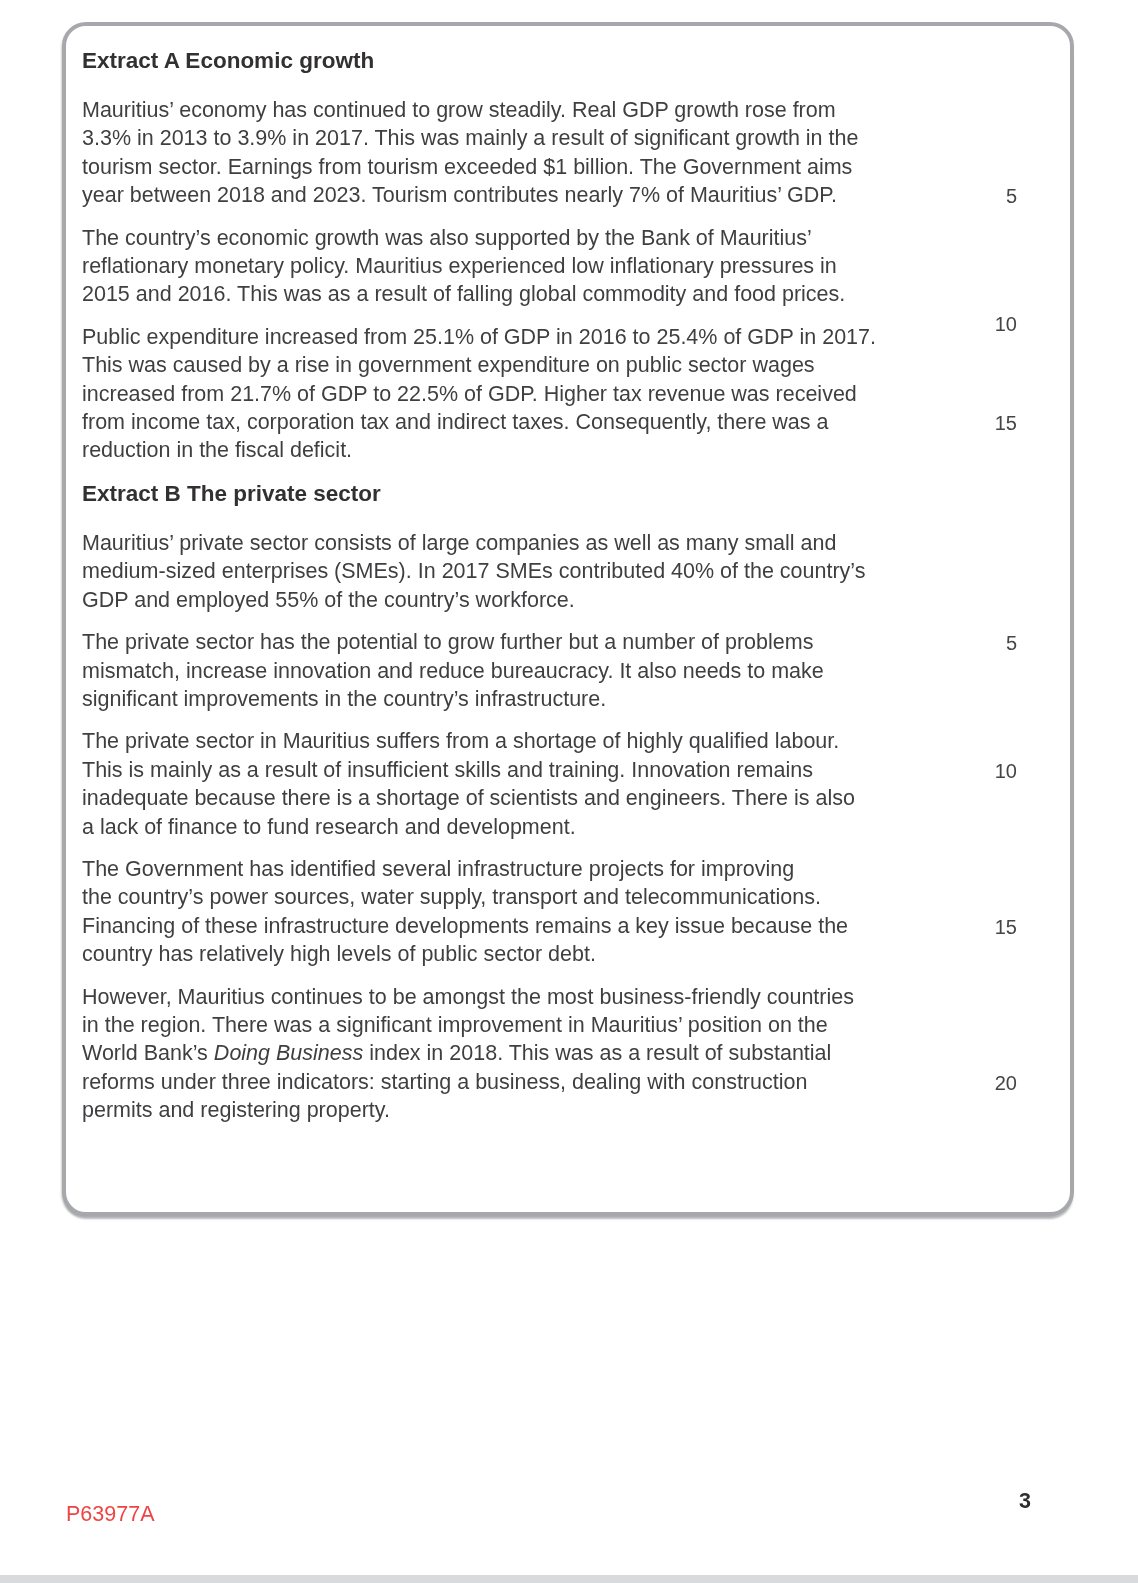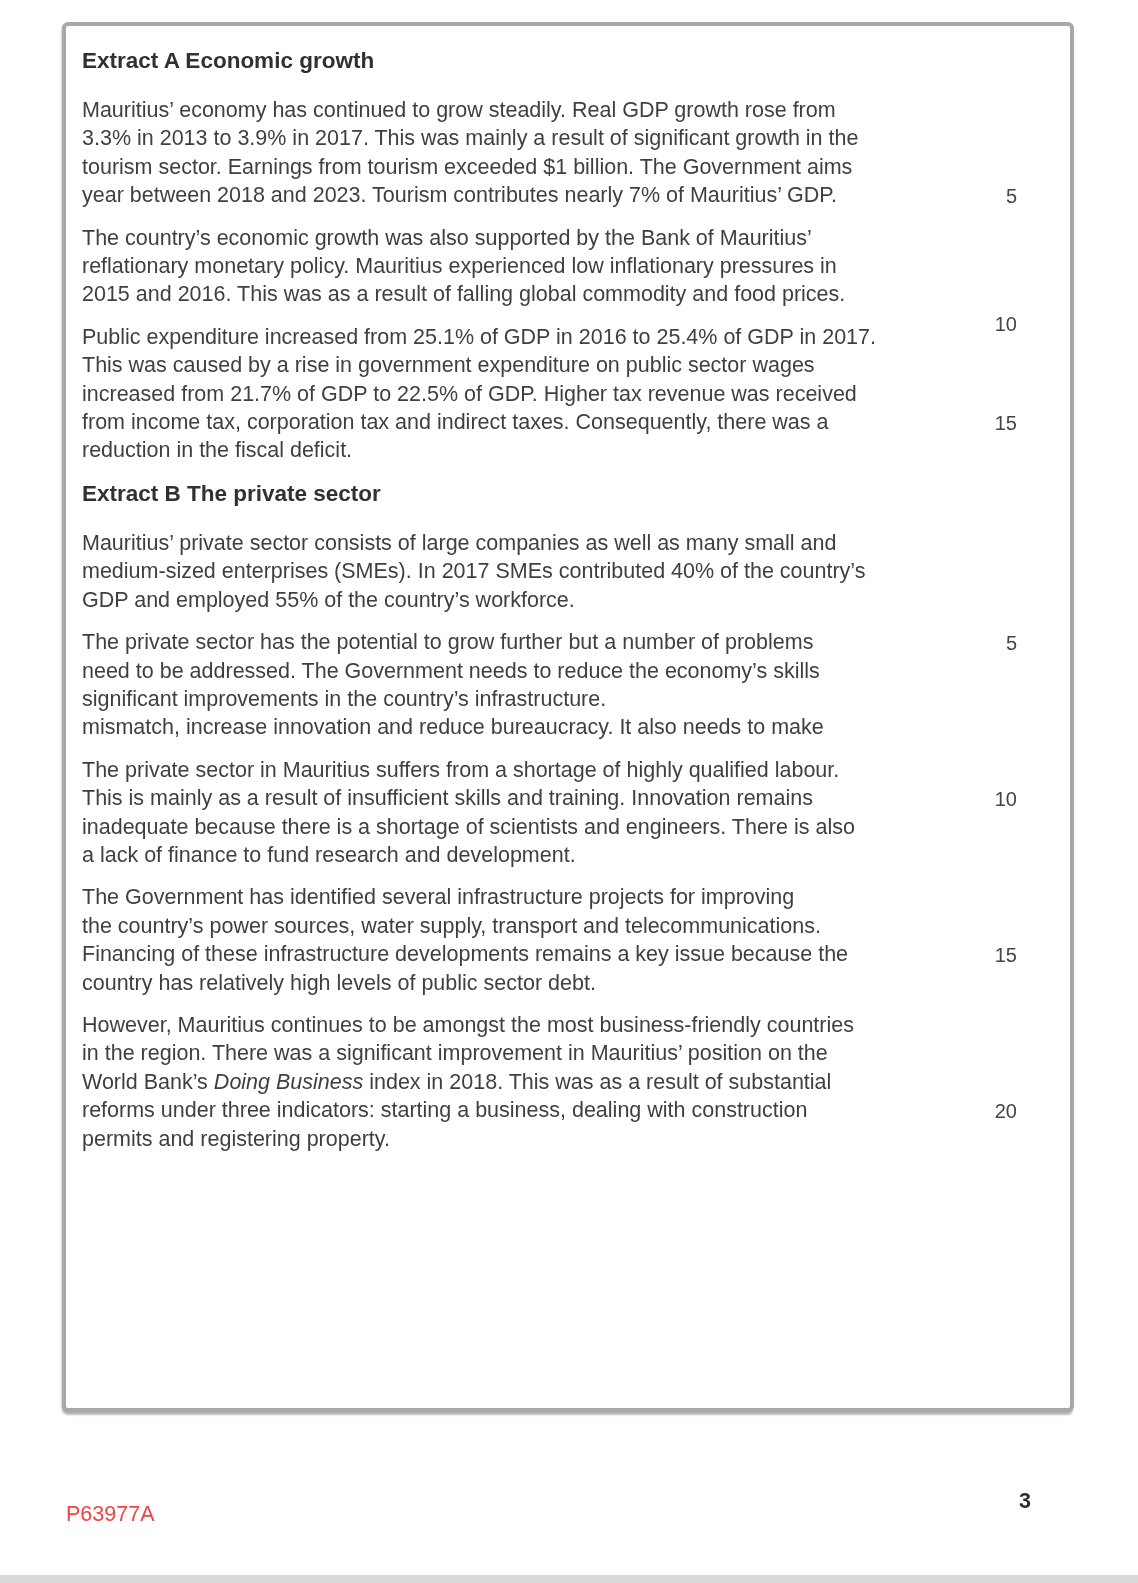--- a/index.html
+++ b/index.html
@@ -10,24 +10,24 @@
     background: #ffffff;
     font-family: "Liberation Sans", "DejaVu Sans", sans-serif;
     color: #3f3f41;
     overflow: hidden;
   }
   .extract-box {
     position: absolute;
     left: 62px;
     top: 22px;
     width: 1012px;
-    height: 1390px;
+    height: 1194px;
     box-sizing: border-box;
     border: 4px solid #a6a8ab;
-    border-radius: 6px;
+    border-radius: 24px;
     box-shadow: 0 4px 2px -1px rgba(130,132,136,0.55), -2px 2px 2px -1px rgba(130,132,136,0.35);
     background: #ffffff;
   }
   .box-content {
     position: relative;
     padding: 21px 20px 0 16px;
   }
   .extract-heading {
     margin: 0 0 21px 0;
     font-size: 22.5px;
@@ -111,23 +111,22 @@
         </section>
         <section class="extract">
           <h2 class="extract-heading extract-b-gap">Extract B The private sector</h2>
           <div class="para">
             <div class="line"><span class="line-text">Mauritius’ private sector consists of large companies as well as many small and</span></div>
             <div class="line"><span class="line-text">medium-sized enterprises (SMEs). In 2017 SMEs contributed 40% of the country’s</span></div>
             <div class="line"><span class="line-text">GDP and employed 55% of the country’s workforce.</span></div>
           </div>
           <div class="para">
             <div class="line"><span class="line-text">The private sector has the potential to grow further but a number of problems</span><span class="lineno">5</span></div>
-            <div class="line"><span class="line-text">need to be addressed. The Government needs to reduce the economy’s skills</span></div>
+            <div class="line"><span class="line-text">mismatch, increase innovation and reduce bureaucracy. It also needs to make</span></div>
             <div class="line"><span class="line-text">significant improvements in the country’s infrastructure.</span></div>
-            <div class="line"><span class="line-text">mismatch, increase innovation and reduce bureaucracy. It also needs to make</span></div>
           </div>
           <div class="para">
             <div class="line"><span class="line-text">The private sector in Mauritius suffers from a shortage of highly qualified labour.</span></div>
             <div class="line"><span class="line-text">This is mainly as a result of insufficient skills and training. Innovation remains</span><span class="lineno">10</span></div>
             <div class="line"><span class="line-text">inadequate because there is a shortage of scientists and engineers. There is also</span></div>
             <div class="line"><span class="line-text">a lack of finance to fund research and development.</span></div>
           </div>
           <div class="para">
             <div class="line"><span class="line-text">The Government has identified several infrastructure projects for improving</span></div>
             <div class="line"><span class="line-text">the country’s power sources, water supply, transport and telecommunications.</span></div>

